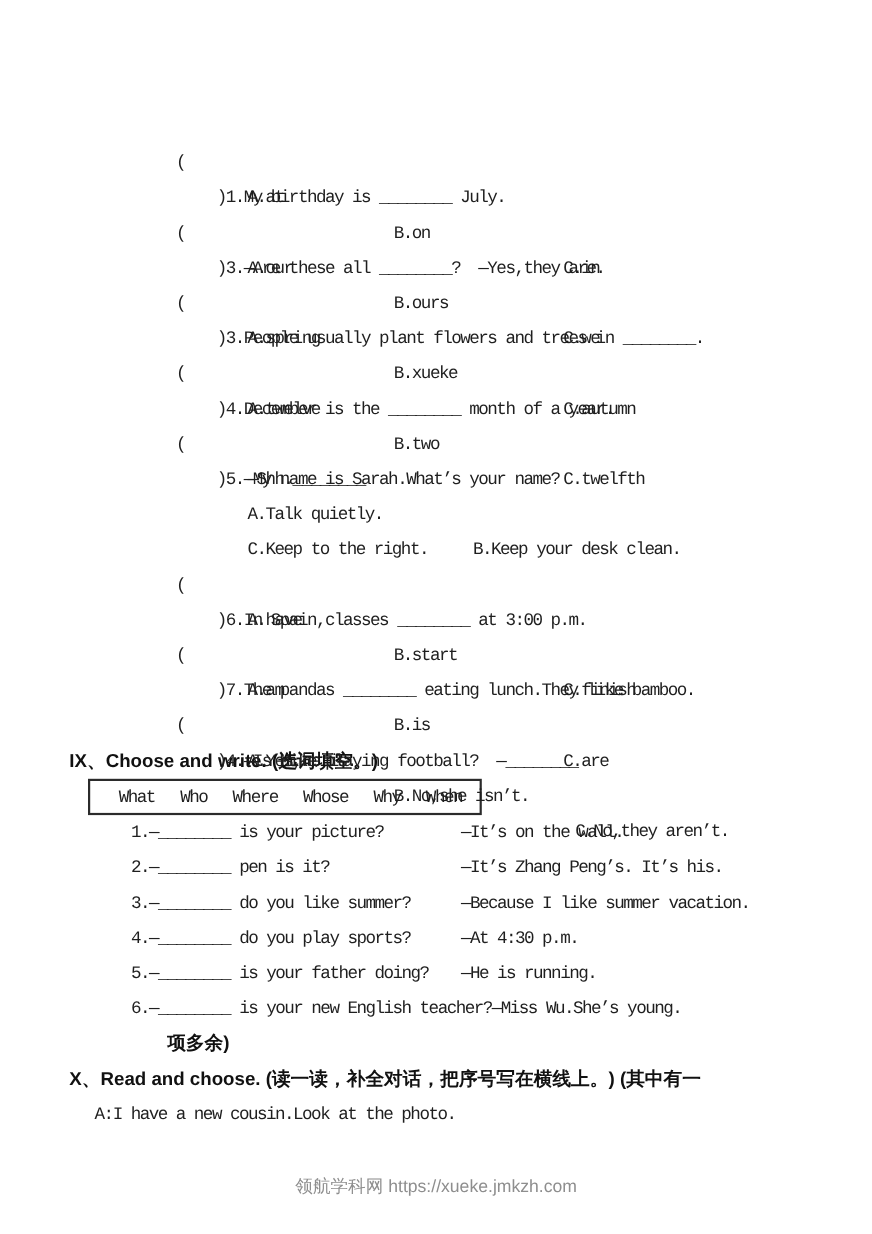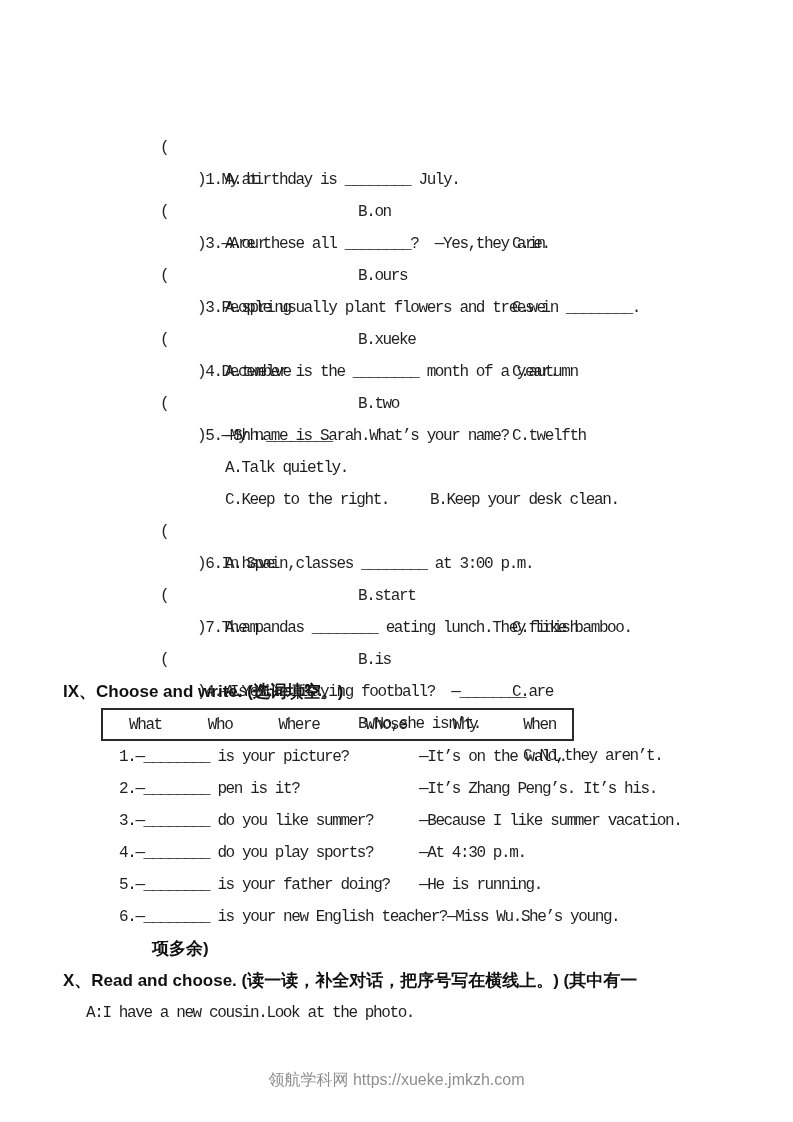--- a/index.html
+++ b/index.html
@@ -27,21 +27,21 @@
   .opt-b5{position:absolute;left:430px;}
   .opt-c8{position:absolute;left:523px;}
   .section-title{
     height:32px;line-height:32px;margin-left:63px;
     font-family:"Liberation Sans",sans-serif;
     font-size:17px;font-weight:600;color:#111111;
     white-space:pre;
   }
   .section-title.wrap2{margin-left:152px;}
   .wordbox{
-    margin-left:101px;width:473px;height:33px;box-sizing:border-box;
+    margin-left:80px;width:358px;height:33px;box-sizing:border-box;
     border:2px solid #2b2b2b;
     display:flex;align-items:center;justify-content:space-between;
     padding:0 16px 0 26px;
   }
   .ixrow{
     display:flex;height:32px;line-height:32px;margin-left:119px;white-space:pre;
   }
   .ixq{min-width:300px;}
   .dialog{height:32px;line-height:32px;margin-left:86px;white-space:pre;}
   .footer{

